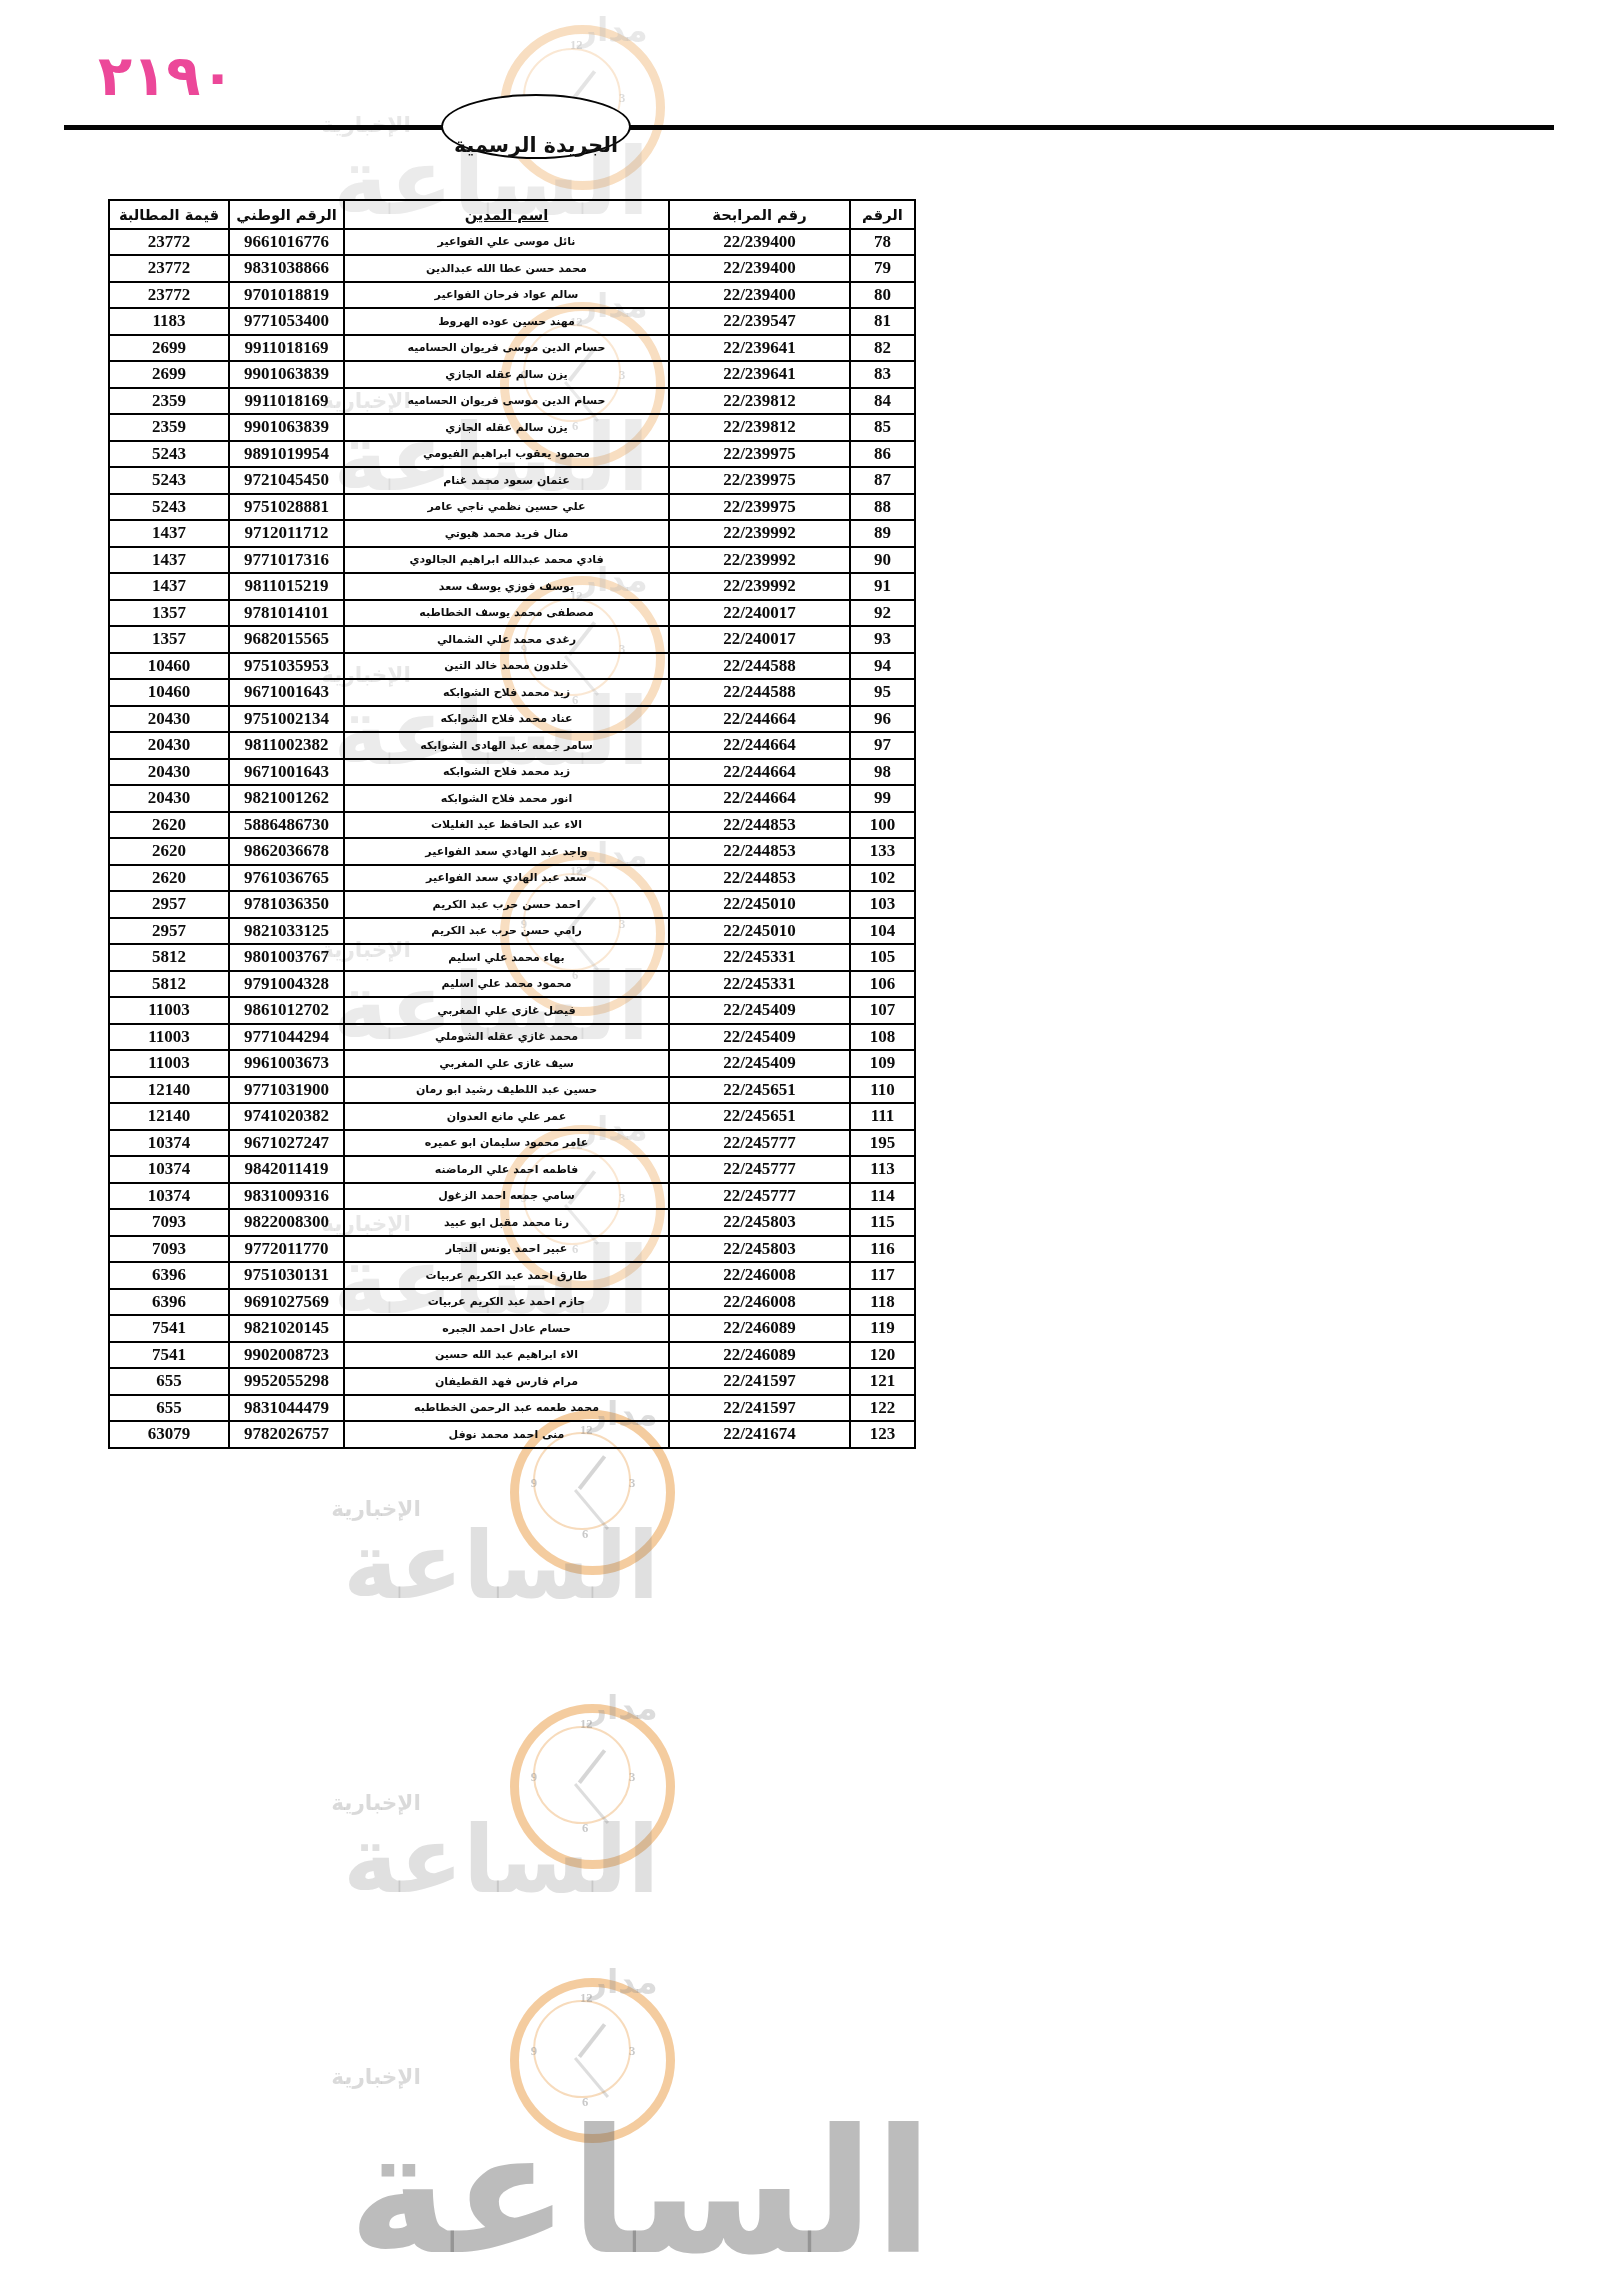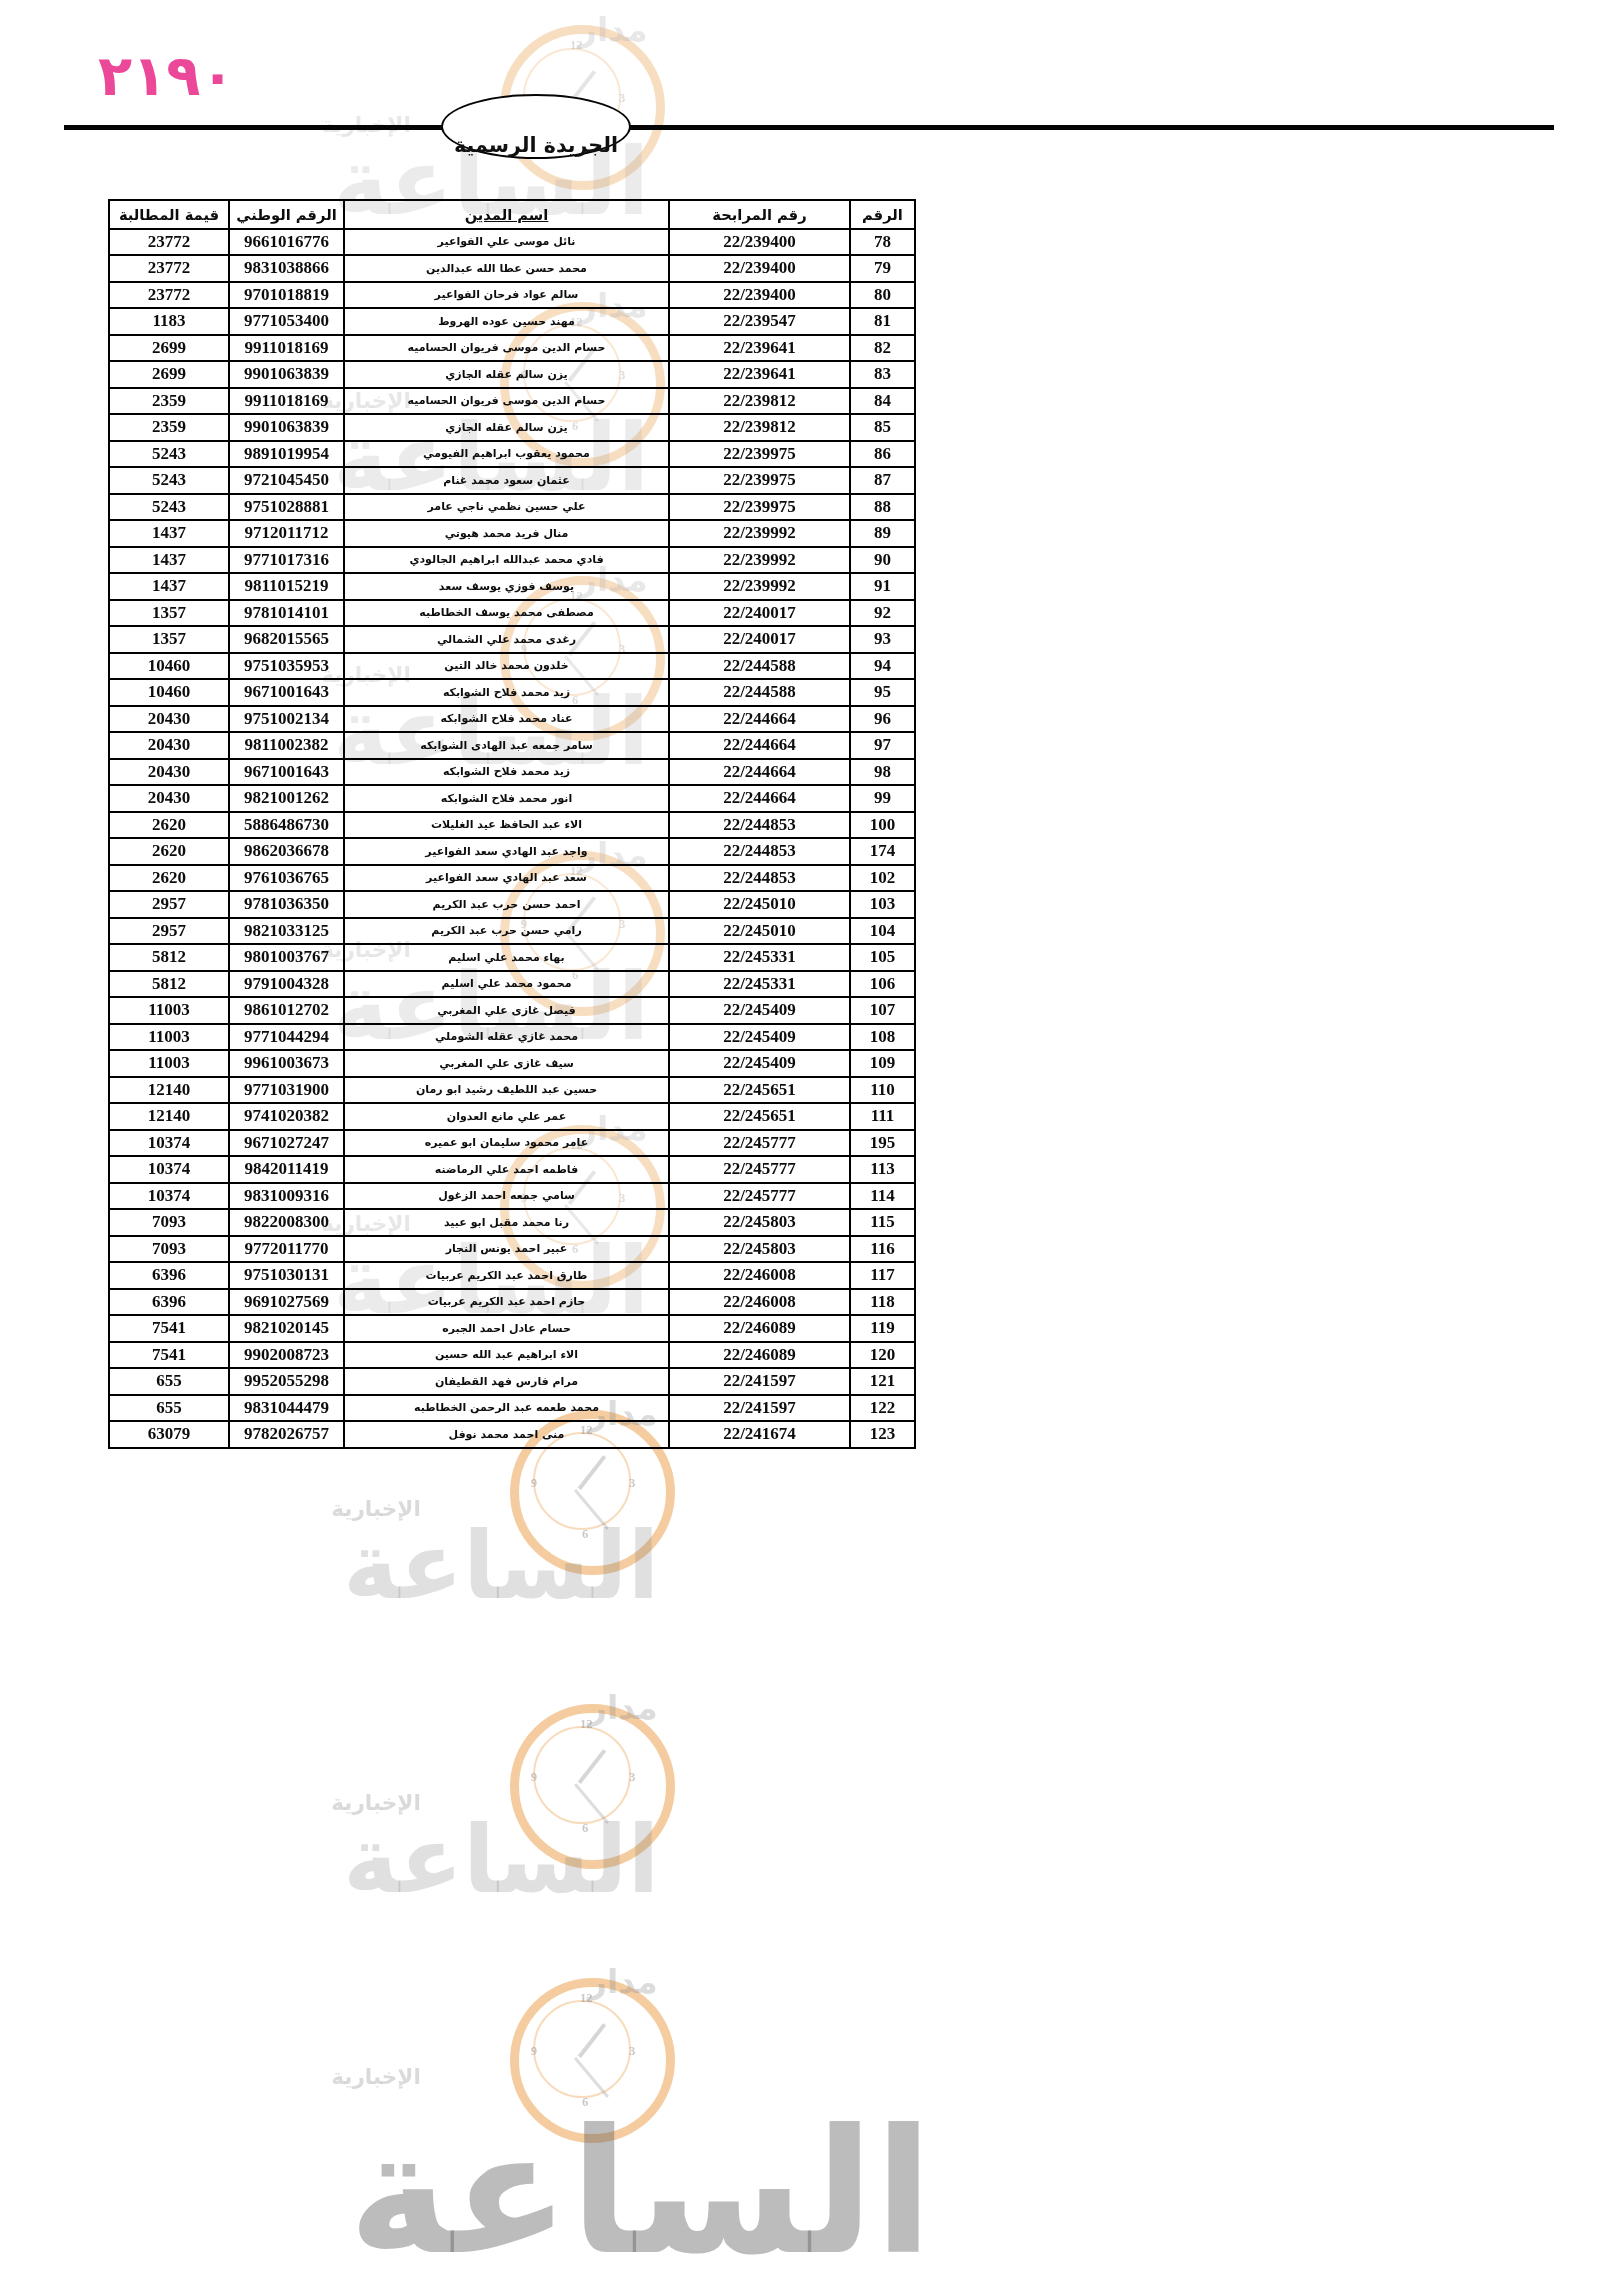--- a/index.html
+++ b/index.html
@@ -400,21 +400,21 @@
             <td class="cell-claim-amount">20430</td>
           </tr>
           <tr>
             <td class="cell-serial">100</td>
             <td class="cell-murabaha-number">22/244853</td>
             <td class="cell-debtor-name">الاء عبد الحافظ عيد الغليلات</td>
             <td class="cell-national-id">5886486730</td>
             <td class="cell-claim-amount">2620</td>
           </tr>
           <tr>
-            <td class="cell-serial">174</td>
+            <td class="cell-serial">133</td>
             <td class="cell-murabaha-number">22/244853</td>
             <td class="cell-debtor-name">واجد عبد الهادي سعد الفواعير</td>
             <td class="cell-national-id">9862036678</td>
             <td class="cell-claim-amount">2620</td>
           </tr>
           <tr>
             <td class="cell-serial">102</td>
             <td class="cell-murabaha-number">22/244853</td>
             <td class="cell-debtor-name">سعد عبد الهادي سعد الفواعير</td>
             <td class="cell-national-id">9761036765</td>

